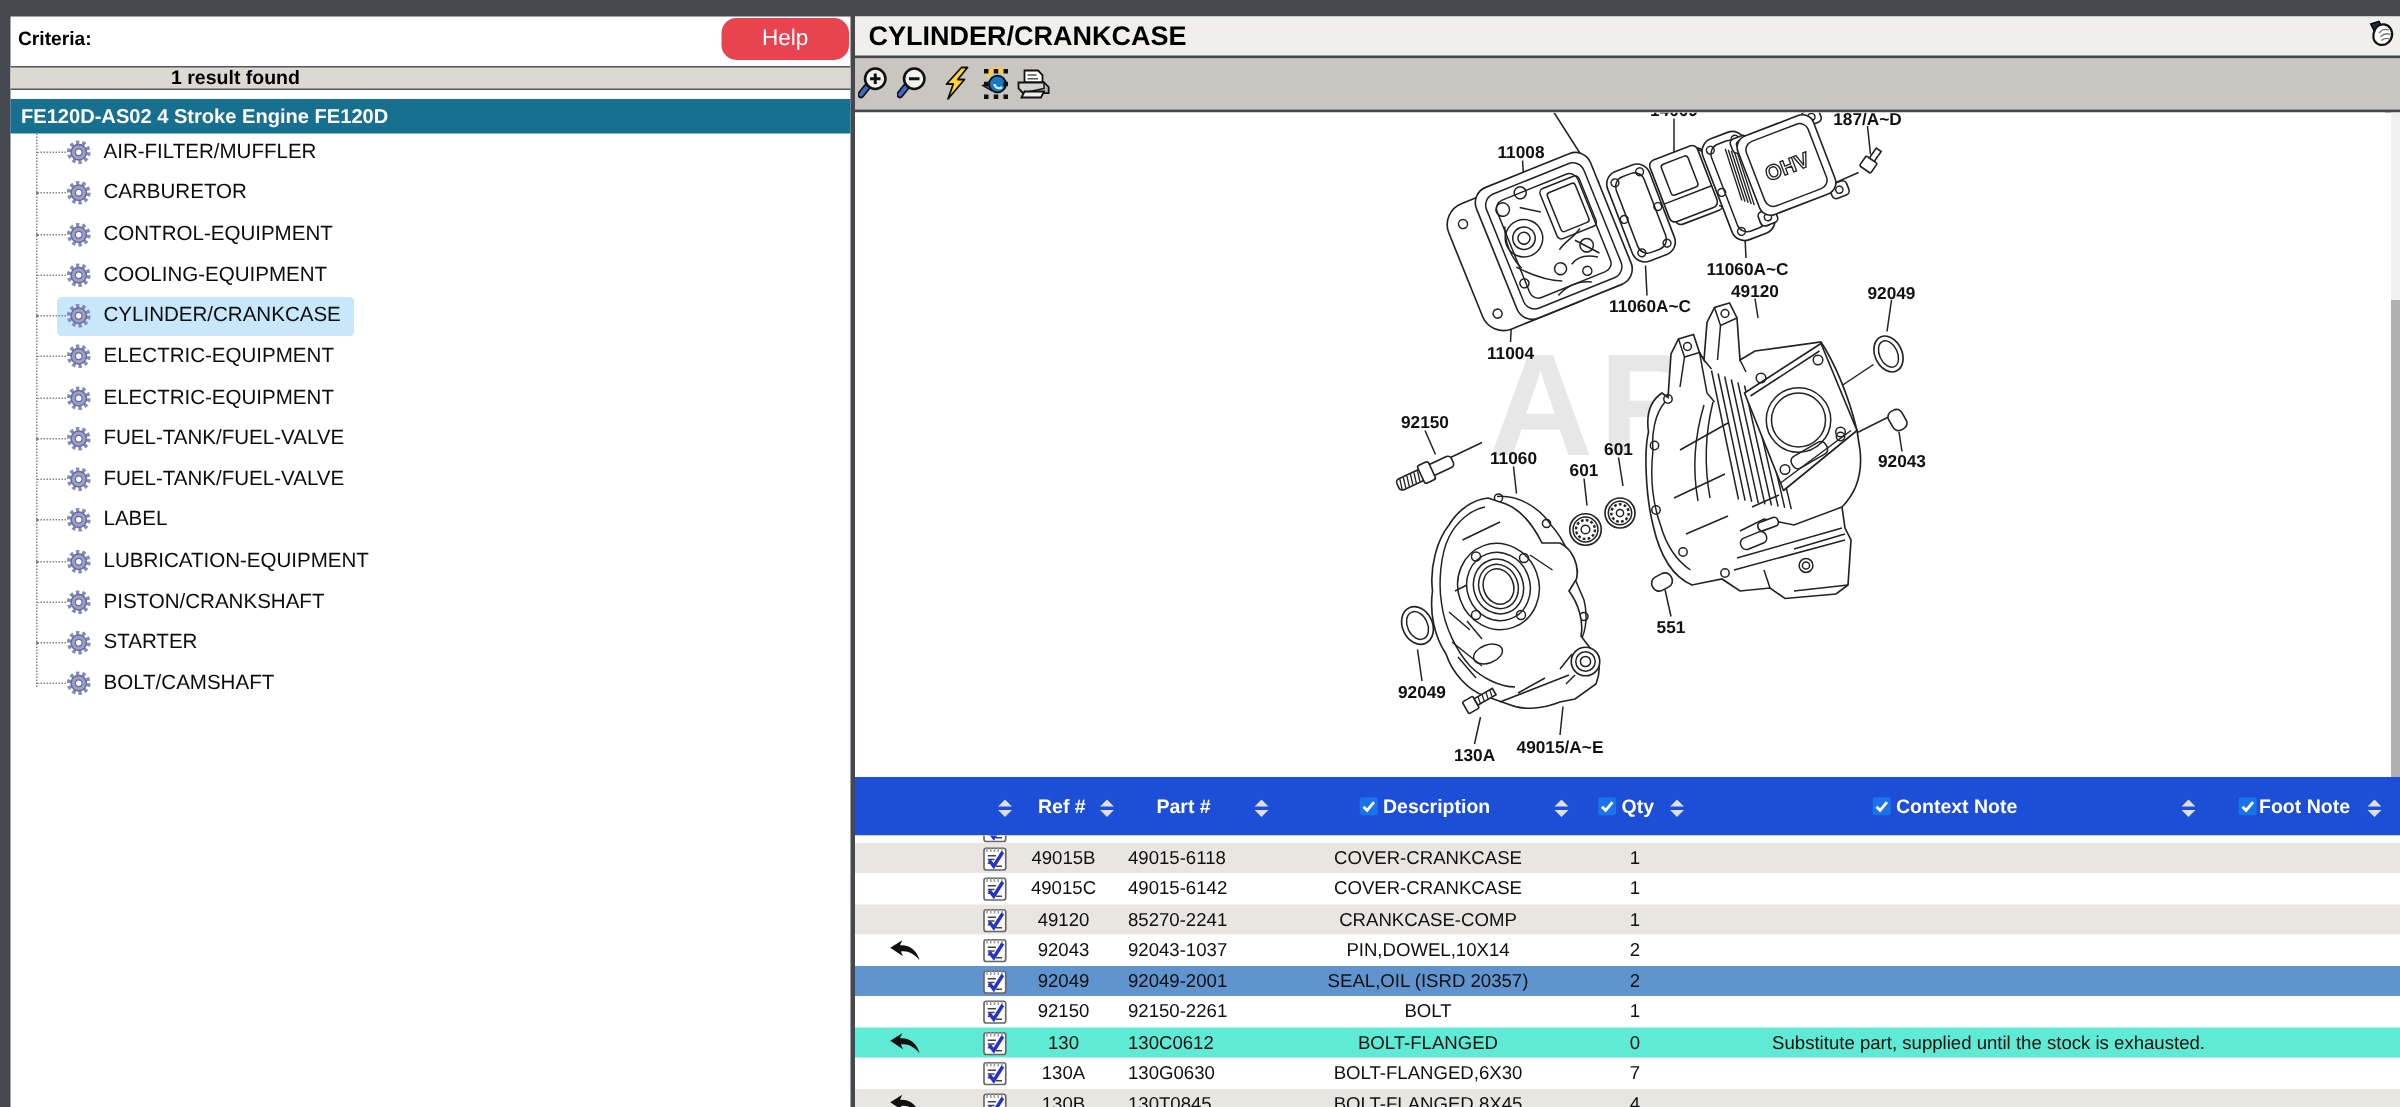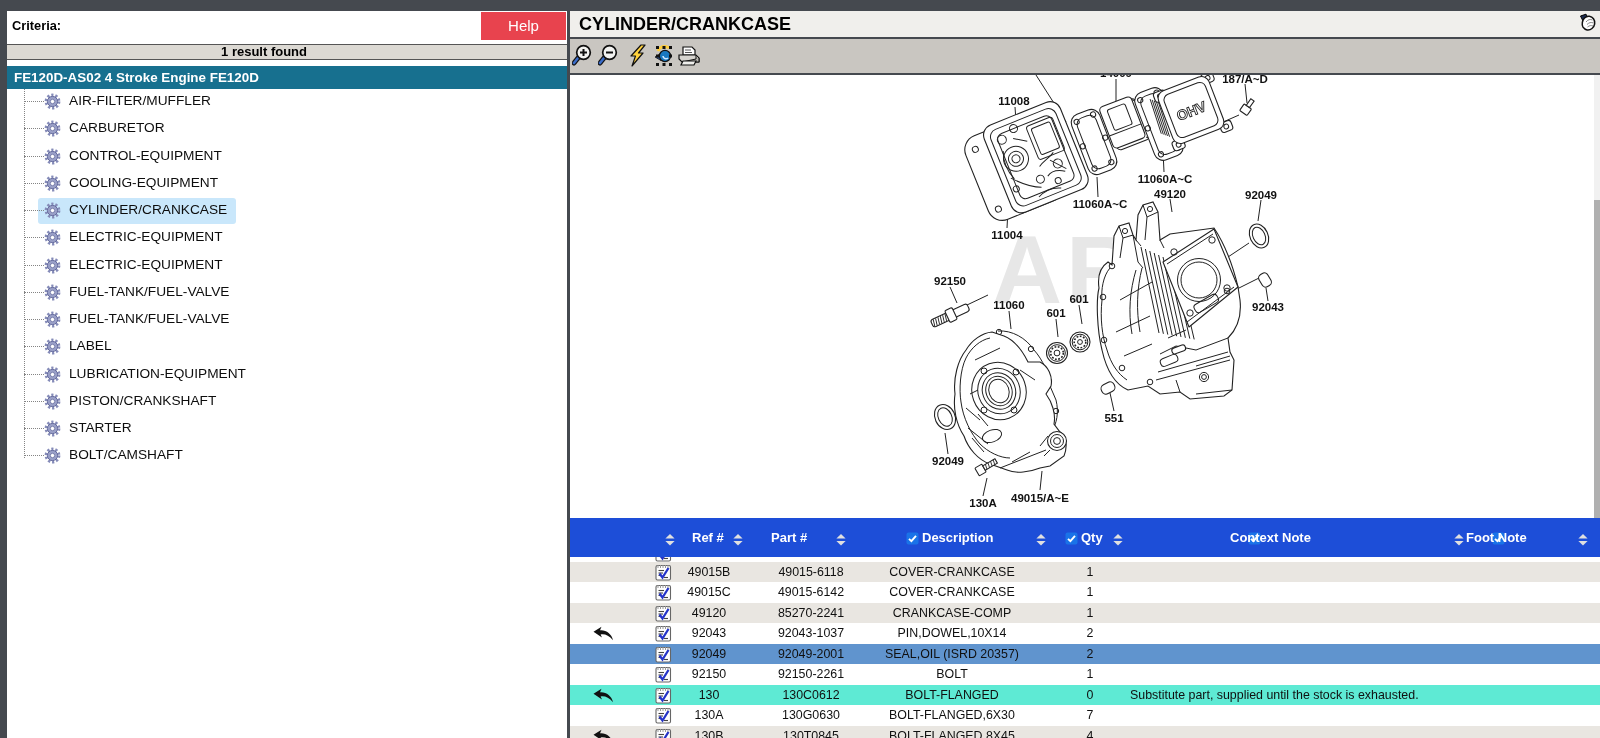--- a/index.html
+++ b/index.html
@@ -4,24 +4,24 @@
 <style>
 * { margin:0; padding:0; box-sizing:border-box; }
 html,body { width:1600px; height:738px; overflow:hidden; background:#fff;
   font-family:"Liberation Sans", sans-serif; }
 .abs { position:absolute; }
 #topbar { left:0; top:0; width:1600px; height:11px; background:#45494f; }
 #leftborder { left:0; top:0; width:7px; height:738px; background:#45494f; }
 #divider { left:567px; top:0; width:3px; height:738px; background:#45494f; }
 #criteria { left:12px; top:18px; font-size:12.8px; font-weight:bold; color:#000; }
 #helpbtn { left:481px; top:12px; width:85px; height:28px; background:#e8434e;
-  color:#fff; font-size:15px; text-align:center; line-height:27px; }
+  color:#fff; font-size:15px; text-align:center; line-height:27px;border-radius:10px; }
 #resultbar { left:7px; top:44px; width:560px; height:16px; background:#dcd9d3;
   border-top:1px solid #555; border-bottom:1px solid #555; }
-#resultbar span { position:absolute; left:0; width:300px; text-align:right;
+#resultbar span { position:absolute; left:0; width:300px; text-align:center;
   font-size:13px; font-weight:bold; top:0; line-height:14px; color:#000; }
 #tealbar { left:7px; top:66px; width:560px; height:23px; background:#17708f;
   color:#fff; font-size:13.4px; font-weight:bold; line-height:23px; padding-left:7px; }
 #vline { left:24px; top:89px; width:1px; height:369px; border-left:1px dotted #848484; }
 .titem { left:7px; width:553px; height:27px;text-align:right; }
 .titem .conn { position:absolute; left:17px; top:13px; width:20px; height:1px; border-top:1px dotted #848484; }
 .titem .gear { position:absolute; left:37px; top:5px; }
 .titem .lbl { position:absolute; left:62px; top:5px; font-size:13.7px; color:#0d0d0d; }
 #hilite { left:38px; top:198px; width:198px; height:26px; background:#c9e7fb; border-radius:3px; }
 #titlebar { left:570px; top:11px; width:1030px; height:28px; background:#f0efec; }
@@ -30,24 +30,24 @@
 #toolbar { left:570px; top:39px; width:1030px; height:34px; background:#c9c6c1; }
 #toolline { left:570px; top:73px; width:1030px; height:2px; background:#45494f; }
 #sbtrack { left:1594px; top:75px; width:6px; height:443px; background:#b0b0b0; }
 #sbthumb { left:1594px; top:75px; width:6px; height:125px; background:#f1f1f1; }
 #thead { left:570px; top:518px; width:1030px; height:39px; background:#1d4ed8; }
 .hcell { position:absolute; top:0; height:39px; line-height:39px; color:#fff; font-size:13px; font-weight:bold; }
 .hcb { position:absolute; top:13px; }
 .hsort { position:absolute; top:14px; }
 .row { position:absolute; left:570px; width:1030px; height:21px; font-size:12.4px; color:#101010; line-height:20.5px; }
 .c-ref { position:absolute; left:99px; width:80px; text-align:center; top:0; }
-.c-part { position:absolute; left:197px; width:88px; text-align:center; top:0; }
+.c-part { position:absolute; left:182px; width:88px; text-align:left; top:0; }
 .c-desc { position:absolute; left:275px; width:214px; text-align:center; top:0; }
 .c-qty { position:absolute; left:490px; width:60px; text-align:center; top:0; }
-.c-ctx { position:absolute; left:560px; width:340px; text-align:left; top:0; }
+.c-ctx { position:absolute; left:560px; width:340px; text-align:right; top:0; }
 .npad { position:absolute; left:85px; top:2px; }
 .barw { position:absolute; left:22px; top:3px; }
 </style>
 </head>
 <body>
 <div id="topbar" class="abs"></div>
 <div id="leftborder" class="abs"></div>
 <div id="divider" class="abs"></div>
 <div id="criteria" class="abs">Criteria:</div>
 <div id="helpbtn" class="abs">Help</div>
@@ -507,30 +507,30 @@
       </svg></div>
     <div class="hcell" style="left:511px">Qty</div>
     <div class="hsort abs" style="left:543px"><svg width="10" height="12" viewBox="0 0 10 12">
         <polygon points="5,0 9.6,4.6 0.4,4.6" fill="#e0e0e0"></polygon>
         <polygon points="0.4,7 9.6,7 5,11.6" fill="#e0e0e0"></polygon>
       </svg></div>
     <div class="hcb abs" style="left:678px"><svg width="13" height="13" viewBox="0 0 13 13">
         <rect x="0.5" y="0.5" width="12" height="12" rx="2" fill="#1a73e8"></rect>
         <path d="M3,6.8 L5.4,9.2 L10,3.8" fill="none" stroke="#fff" stroke-width="1.9"></path>
       </svg></div>
-    <div class="hcell" style="left:660px">Context Note</div>
+    <div class="hcell" style="left:694px">Context Note</div>
     <div class="hsort abs" style="left:884px"><svg width="10" height="12" viewBox="0 0 10 12">
         <polygon points="5,0 9.6,4.6 0.4,4.6" fill="#e0e0e0"></polygon>
         <polygon points="0.4,7 9.6,7 5,11.6" fill="#e0e0e0"></polygon>
       </svg></div>
     <div class="hcb abs" style="left:922px"><svg width="13" height="13" viewBox="0 0 13 13">
         <rect x="0.5" y="0.5" width="12" height="12" rx="2" fill="#1a73e8"></rect>
         <path d="M3,6.8 L5.4,9.2 L10,3.8" fill="none" stroke="#fff" stroke-width="1.9"></path>
       </svg></div>
-    <div class="hcell" style="left:896px">Foot Note</div>
+    <div class="hcell" style="left:936px">Foot Note</div>
     <div class="hsort abs" style="left:1008px"><svg width="10" height="12" viewBox="0 0 10 12">
         <polygon points="5,0 9.6,4.6 0.4,4.6" fill="#e0e0e0"></polygon>
         <polygon points="0.4,7 9.6,7 5,11.6" fill="#e0e0e0"></polygon>
       </svg></div>
   </div>
 <div class="row abs" style="top:557px;height:4.5px;background:#fff;overflow:hidden">
     <div class="abs" style="left:85px;top:-12.5px"><svg width="17" height="17" viewBox="0 0 17 17">
         <rect x="1" y="1.5" width="14.5" height="14.5" rx="1.5" fill="#fdfdfd" stroke="#666" stroke-width="1.1"></rect>
         <g stroke="#999" stroke-width="1">
           <line x1="3" y1="1" x2="3" y2="4"></line>

